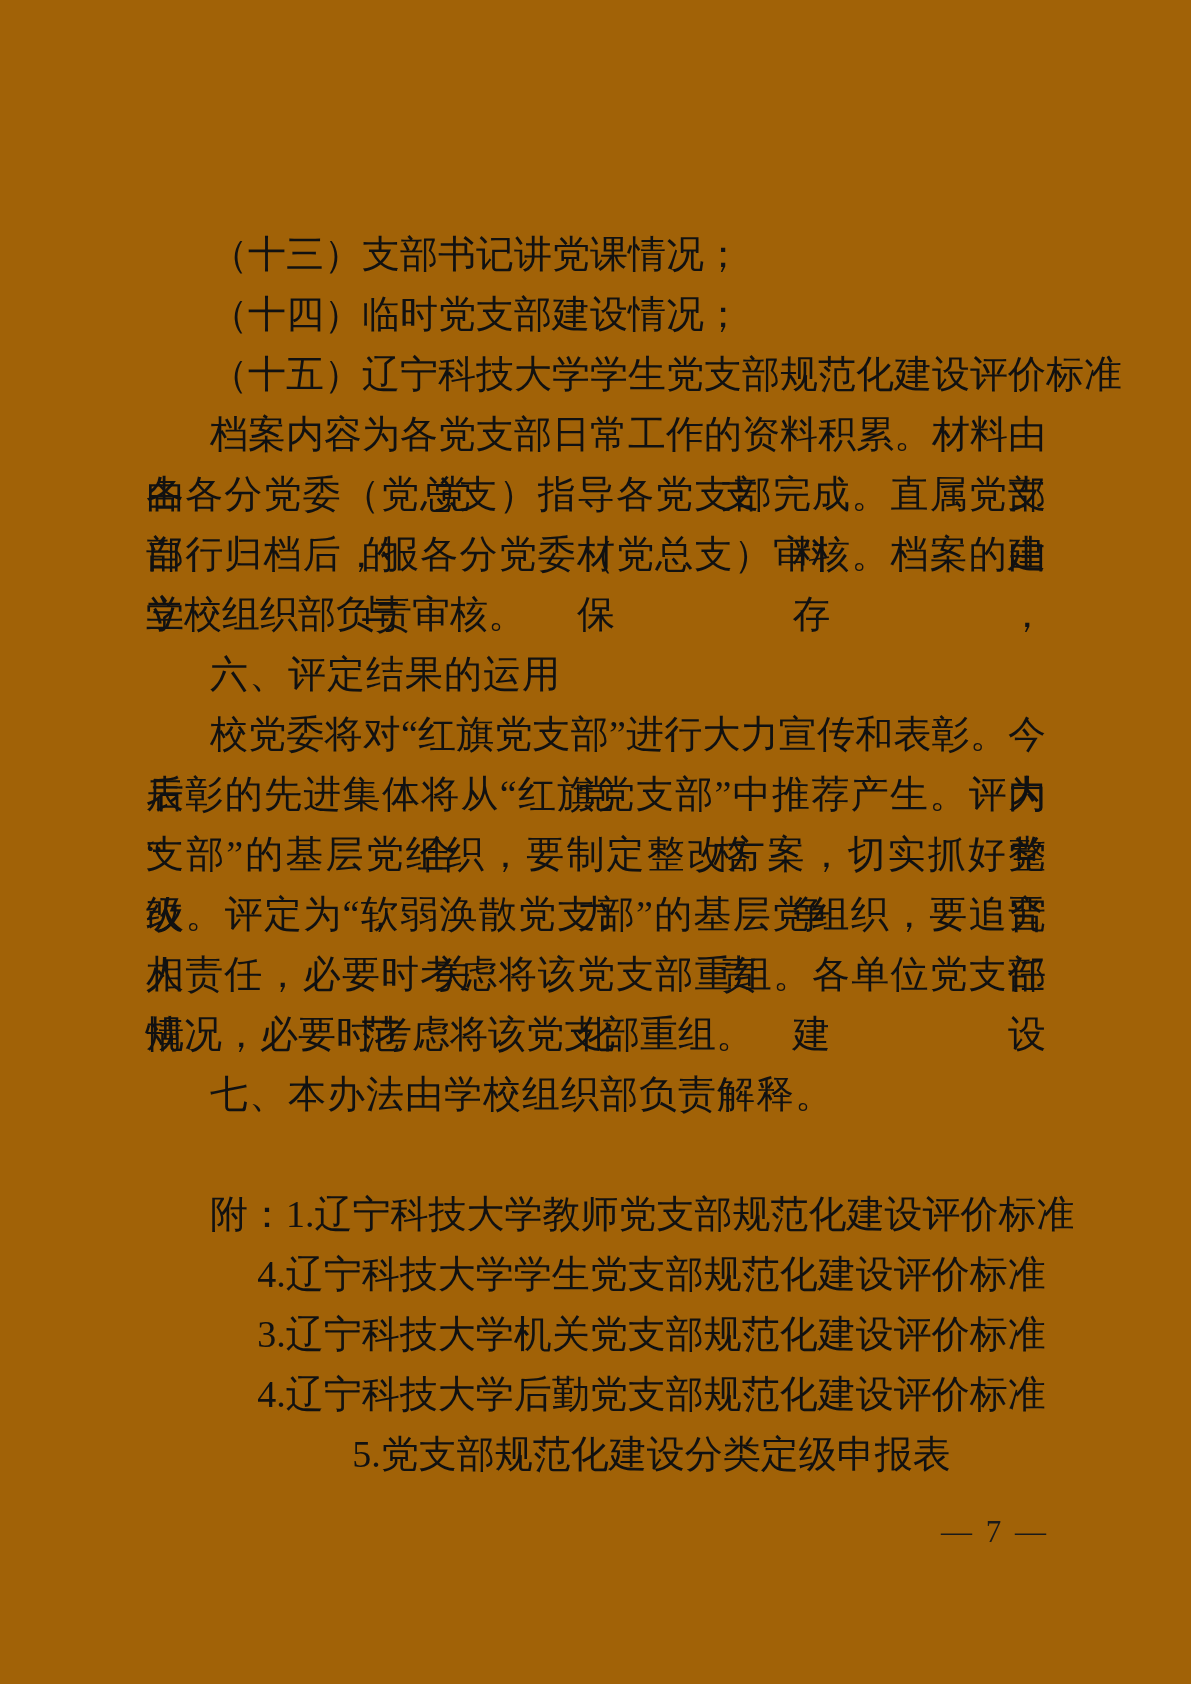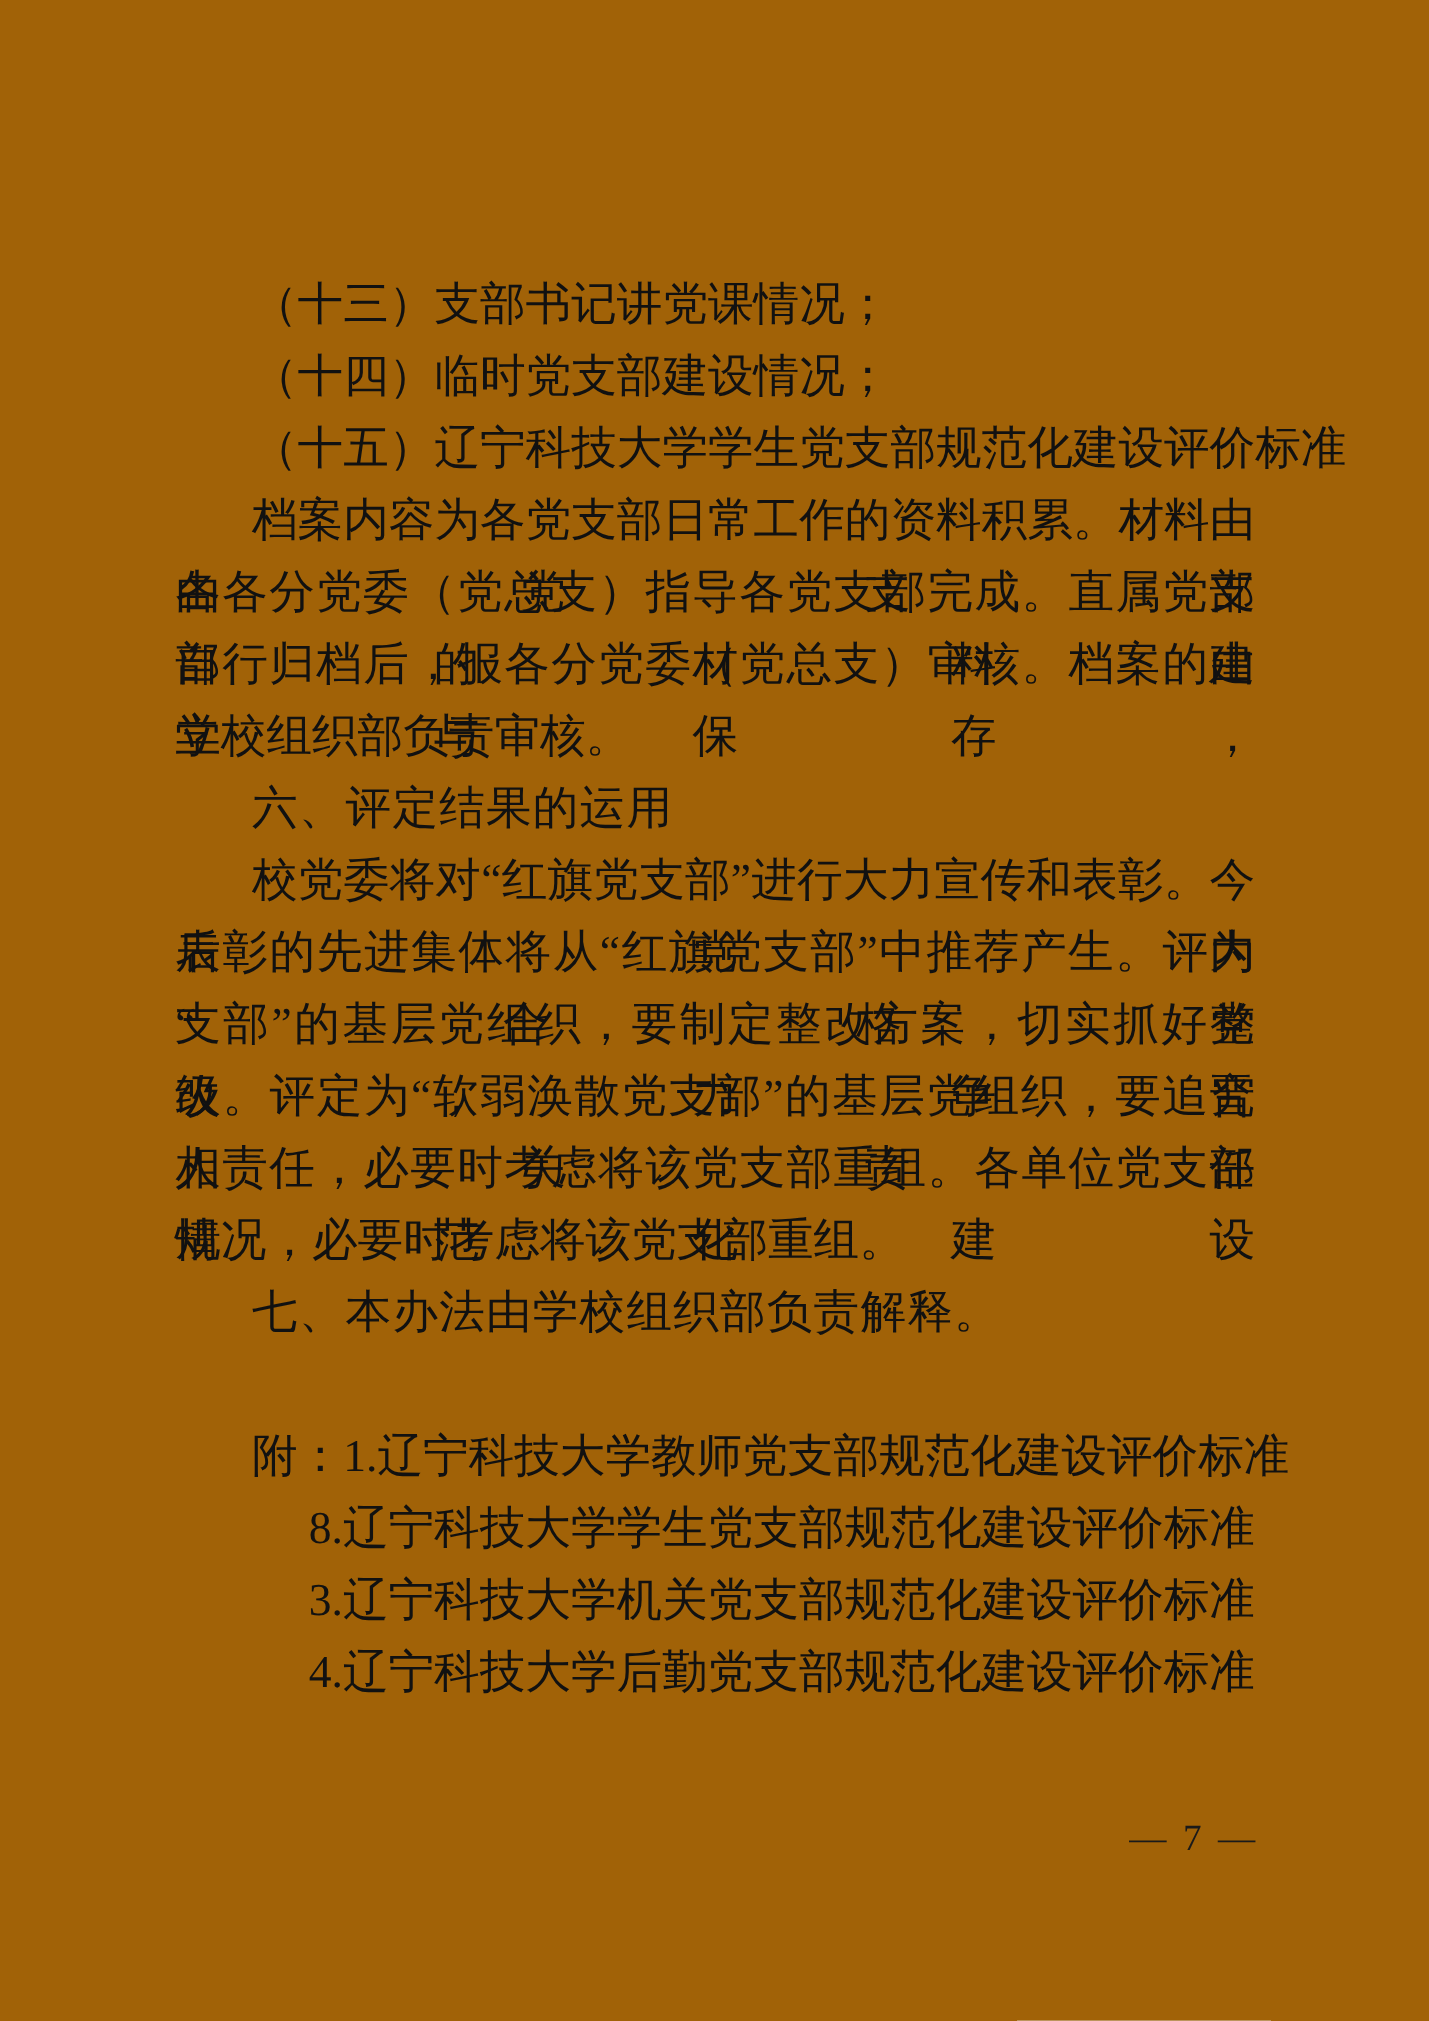--- a/index.html
+++ b/index.html
@@ -84,22 +84,23 @@
     <div class="ln fill">级。评定为“软弱涣散党支部”的基层党组织，要追究相关责任</div>
     <div class="ln fill">人责任，必要时考虑将该党支部重组。各单位党支部规范化建设</div>
     <div class="ln">情况，必要时考虑将该党支部重组。</div>
 
     <div class="ln ind head">七、本办法由学校组织部负责解释。</div>
 
     <div class="attachments">
       <div class="ln att-first">
         <span>附：</span><span>1.辽宁科技大学教师党支部规范化建设评价标准</span>
       </div>
-      <div class="ln att-cont">8.辽宁科技大学学生党支部规范化建设评价标准</div>
+      <div class="ln att-cont">4.辽宁科技大学学生党支部规范化建设评价标准</div>
       <div class="ln att-cont">3.辽宁科技大学机关党支部规范化建设评价标准</div>
       <div class="ln att-cont">4.辽宁科技大学后勤党支部规范化建设评价标准</div>
+      <div class="ln att-cont">5.党支部规范化建设分类定级申报表</div>
     </div>
 
   </div>
 
   <div class="footer">— 7 —</div>
 
 </div>
 
 </body></html>

